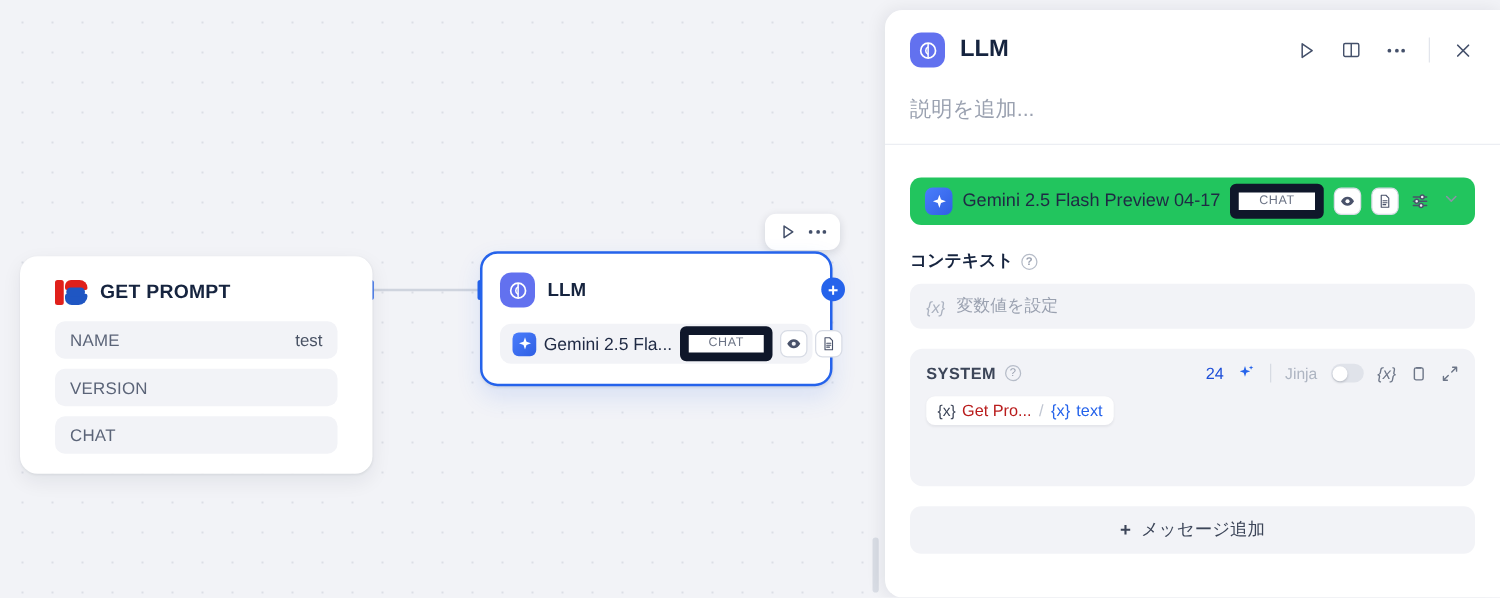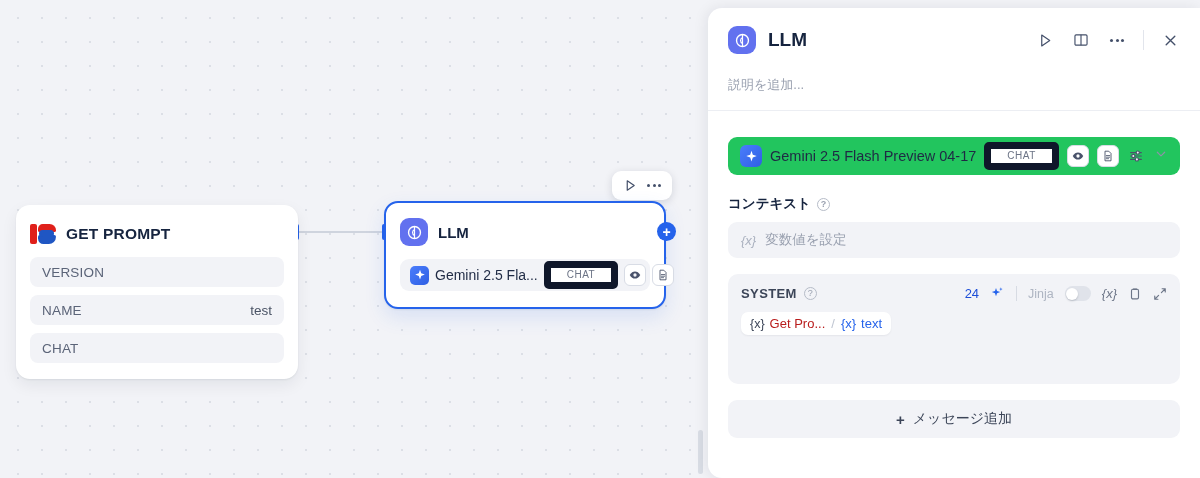--- a/index.html
+++ b/index.html
@@ -20,21 +20,21 @@
     background-position: 6px 6px;
   }
 
   
   .node {
     position: absolute;
     background: #fff;
     border-radius: 14px;
     box-shadow: 0 1px 2px rgba(16,24,40,.07), 0 6px 16px rgba(16,24,40,.07);
   }
-  #node-get-prompt { left: 16px; top: 205px; width: 282px; padding: 14px 14px 16px; }
+  #node-get-prompt { left: 16px; top: 205px; width: 282px; padding: 14px 28px 16px; }
   #node-llm {
     left: 384px; top: 201px; width: 282px; padding: 14px 14px 16px;
     border: 2px solid #2563eb;
     box-shadow: 0 1px 2px rgba(16,24,40,.07), 0 8px 20px rgba(37,99,235,.13);
   }
 
   .node-head { display: flex; align-items: center; gap: 10px; height: 30px; }
   .node-title { font-size: 15.5px; font-weight: 700; letter-spacing: .2px; color: #16243f; }
   .node-title.small { font-size: 15px; letter-spacing: 0; }
 
@@ -115,21 +115,21 @@
     position: absolute; right: 0; top: 8px; width: 492px; height: 470px;
     background: #fff; border-radius: 14px 0 0 14px;
     box-shadow: -2px 0 14px rgba(16,24,40,.08);
     overflow: hidden;
   }
   #panel-header { padding: 18px 20px 0 20px; }
   .ph-top { display: flex; align-items: center; }
   .ph-title { font-size: 19px; font-weight: 700; margin-left: 12px; color: #16243f; }
   .ph-actions { margin-left: auto; display: flex; align-items: center; gap: 16px; }
   .ph-sep { width: 1px; height: 20px; background: #e2e5ec; }
-  .ph-desc { font-size: 13px; color: #9aa1b0; margin: 22px 0 16px 0; }
+  .ph-desc { font-size: 17px; color: #9aa1b0; margin: 22px 0 16px 0; }
   .panel-divider { height: 1px; background: #eceef3; }
 
   #panel-body { padding: 16px 20px 0 20px; }
   .field-label {
     font-size: 13.5px; font-weight: 700; color: #16243f;
     display: flex; align-items: center; gap: 6px;
   }
   .req { color: #e23c32; font-size: 13px; }
   .help {
     width: 13px; height: 13px; border-radius: 50%; border: 1.2px solid #b6bcc8;
@@ -211,26 +211,26 @@
     <div class="node-head">
       <span class="brand-icon">
         <i class="b1"></i>
           <i class="b2"></i>
           <i class="b3"></i>
           <i class="b4"></i>
       </span>
       <span class="node-title">GET PROMPT</span>
     </div>
     <div class="row">
+      <span class="k">NAME</span>
+      <span class="v">test</span>
+    </div>
+    <div class="row">
       <span class="k">VERSION</span>
       <span class="v"></span>
-    </div>
-    <div class="row">
-      <span class="k">NAME</span>
-      <span class="v">test</span>
     </div>
     <div class="row">
       <span class="k">CHAT</span>
       <span class="v"></span>
     </div>
   </div>
 
   <div id="node-toolbar">
     <span class="tb-btn">
       <svg width="13" height="13" viewBox="0 0 14 14">

